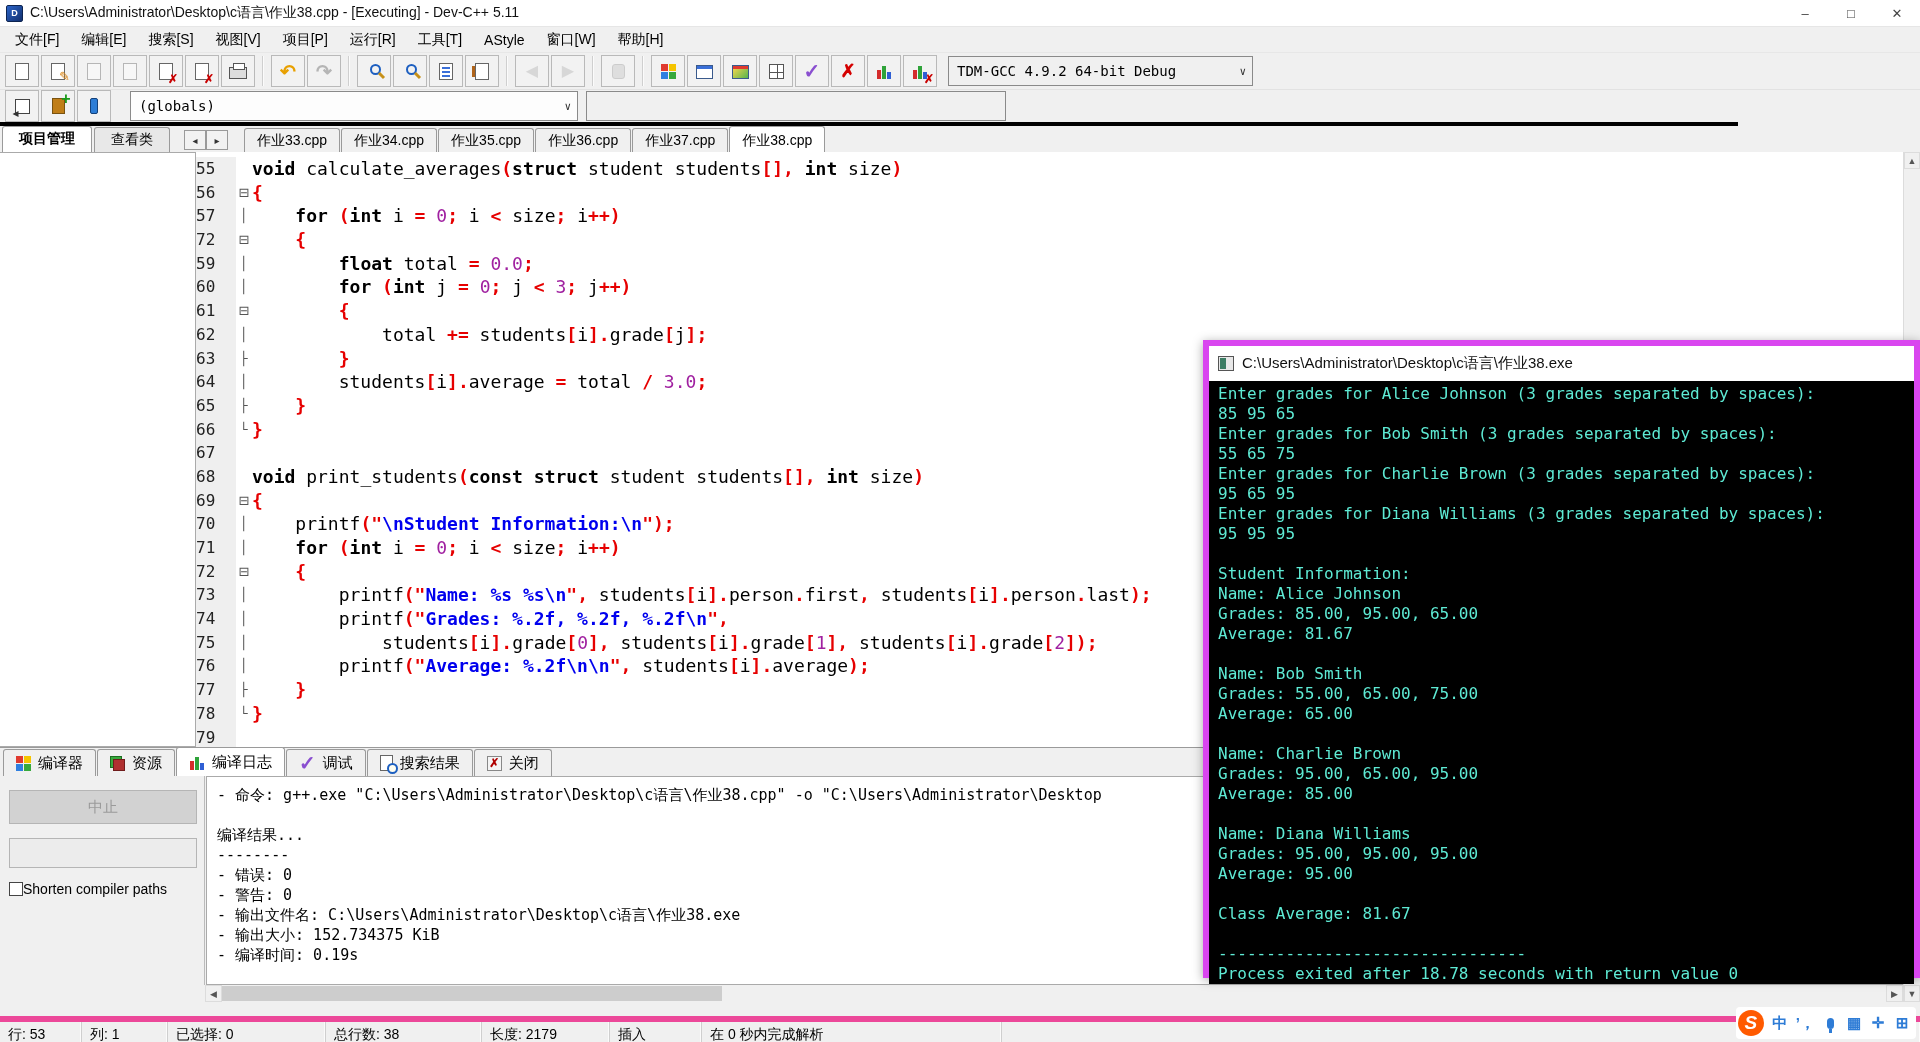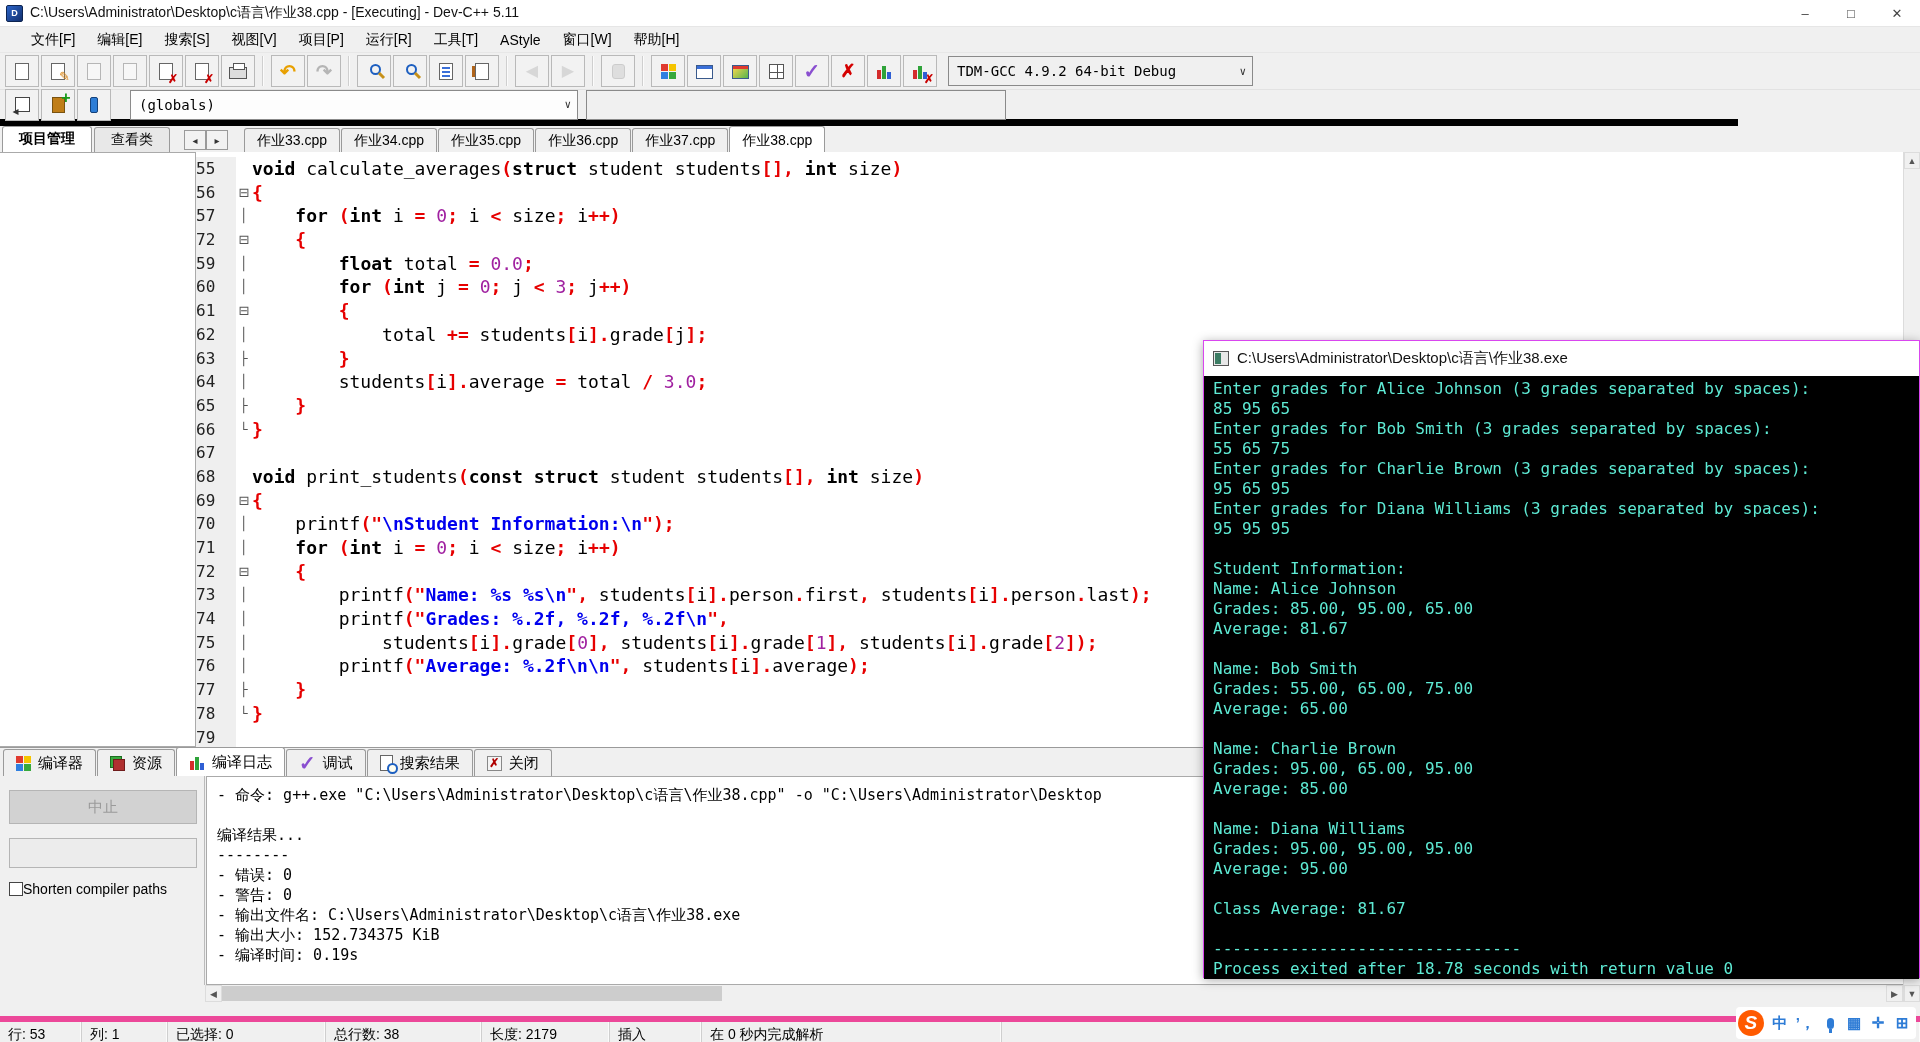--- a/index.html
+++ b/index.html
@@ -7,26 +7,26 @@
   body { position:relative; background:#f0f0f0; font-family:"Liberation Sans",sans-serif; color:#000; }
 
   
   .titlebar { position:absolute; left:0; top:0; width:1920px; height:27px; background:#fff; display:flex; align-items:center; padding-left:6px; border-bottom:1px solid #e6e6e6; }
   .app-icon { width:17px; height:17px; background:linear-gradient(135deg,#2b64c8,#12306e); border:1px solid #0d2450; border-radius:2px; color:#fff; font-size:9px; font-weight:bold; display:flex; align-items:center; justify-content:center; margin-right:7px; }
   .title-text { font-size:14px; color:#111; }
   .win-controls { margin-left:auto; display:flex; height:27px; }
   .win-btn { width:46px; height:27px; display:flex; align-items:center; justify-content:center; font-size:13px; color:#444; }
 
   
-  .menubar { position:absolute; left:0; top:27px; width:1700px; height:25px; background:#f0f0f0; display:flex; align-items:center; padding-left:20px; font-size:14px; }
+  .menubar { position:absolute; left:0; top:27px; width:1700px; height:25px; background:#f0f0f0; display:flex; align-items:center; padding-left:4px; font-size:14px; }
   .menu-item { padding:2px 11px; }
 
   
   .toolbar1 { position:absolute; left:0; top:52px; width:1920px; height:38px; background:#f0f0f0; border-top:1px solid #e7e7e7; border-bottom:1px solid #e2e2e2; display:flex; align-items:center; padding-left:4px; }
-  .toolbar2 { position:absolute; left:0; top:90px; width:1738px; height:36px; background:#f0f0f0; border-bottom:7px solid #000000; display:flex; align-items:center; padding-left:4px; }
+  .toolbar2 { position:absolute; left:0; top:90px; width:1738px; height:36px; background:#f0f0f0; border-bottom:4px solid #000000; display:flex; align-items:center; padding-left:4px; }
   .tbtn { width:34px; height:32px; border:1px solid #b9b9b9; background:#f2f2f2; margin:0 1px; display:flex; align-items:center; justify-content:center; position:relative; }
   .tsep { width:2px; height:30px; border-left:1px solid #cfcfcf; border-right:1px solid #fbfbfb; margin:0 6px; }
   .combo { height:30px; border:1px solid #8a8a8a; background:#f0f0f0; display:flex; align-items:center; font-size:14px; padding-left:8px; position:relative; }
   .combo .arrow { position:absolute; right:6px; font-size:11px; color:#333; }
   .combo.white { background:#fdfdfd; }
   #compiler-combo { width:305px; margin-left:10px; font-family:"DejaVu Sans Mono",monospace; font-size:14px; }
   #globals-combo { width:448px; margin-left:18px; font-family:"DejaVu Sans Mono",monospace; }
   #member-combo { width:420px; margin-left:8px; }
 
   
@@ -103,21 +103,21 @@
   .vscroll { position:absolute; right:0; top:152px; width:17px; height:850px; background:#f0f0f0; border-left:1px solid #dcdcdc; z-index:2; }
   .vscroll .arr { height:17px; display:flex; align-items:center; justify-content:center; font-size:9px; color:#555; background:#f0f0f0; border:1px solid #dcdcdc; }
   .vscroll .arr.bottom { position:absolute; bottom:0; left:0; right:0; }
   .vscroll .thumb { position:absolute; top:430px; left:1px; width:15px; height:160px; background:#cdcdcd; }
   .hscroll { position:absolute; left:205px; top:985px; width:1698px; height:17px; background:#f0f0f0; z-index:2; display:flex; }
   .hscroll .arr { width:17px; height:17px; display:flex; align-items:center; justify-content:center; font-size:9px; color:#555; background:#f0f0f0; border:1px solid #dcdcdc; }
   .hscroll .arr.right { margin-left:auto; }
   .hscroll .thumb { width:500px; height:15px; margin-top:1px; background:#cdcdcd; }
 
   
-  .console { position:absolute; left:1203px; top:340px; width:717px; height:638px; z-index:10; border:1px solid #d946ef; box-shadow:0 2px 10px rgba(0,0,0,.35); background:#000; }
+  .console { position:absolute; left:1203px; top:340px; width:717px; height:638px; z-index:10; border:6px solid #d946ef; box-shadow:0 2px 10px rgba(0,0,0,.35); background:#000; }
   .console-title { height:35px; background:#fff; display:flex; align-items:center; padding-left:9px; font-size:15px; color:#111; }
   .console-icon { width:16px; height:15px; background:#e8e8e8; border:1px solid #555; margin-right:8px; position:relative; }
   .console-icon::before { content:""; position:absolute; left:1px; top:1px; width:6px; height:11px; background:#3c7d64; }
   .console-body { height:603px; background:#000; color:#5eead4; font-family:"DejaVu Sans Mono",monospace; font-size:16px; line-height:20px; padding:3px 0 0 9px; white-space:pre; overflow:hidden; }
   .console-body div { min-height:20px; }
 
   
   .btabbar { position:absolute; left:0; top:747px; width:1920px; height:29px; background:#f0f0f0; border-top:1px solid #9a9a9a; display:flex; align-items:flex-end; padding-left:3px; }
   .btab { height:27px; display:flex; align-items:center; gap:7px; padding:0 12px; font-size:15px; border:1px solid #9a9a9a; border-bottom:none; background:#f0f0f0; margin-right:1px; border-radius:3px 3px 0 0; }
   .btab.active { background:#fff; height:29px; }

